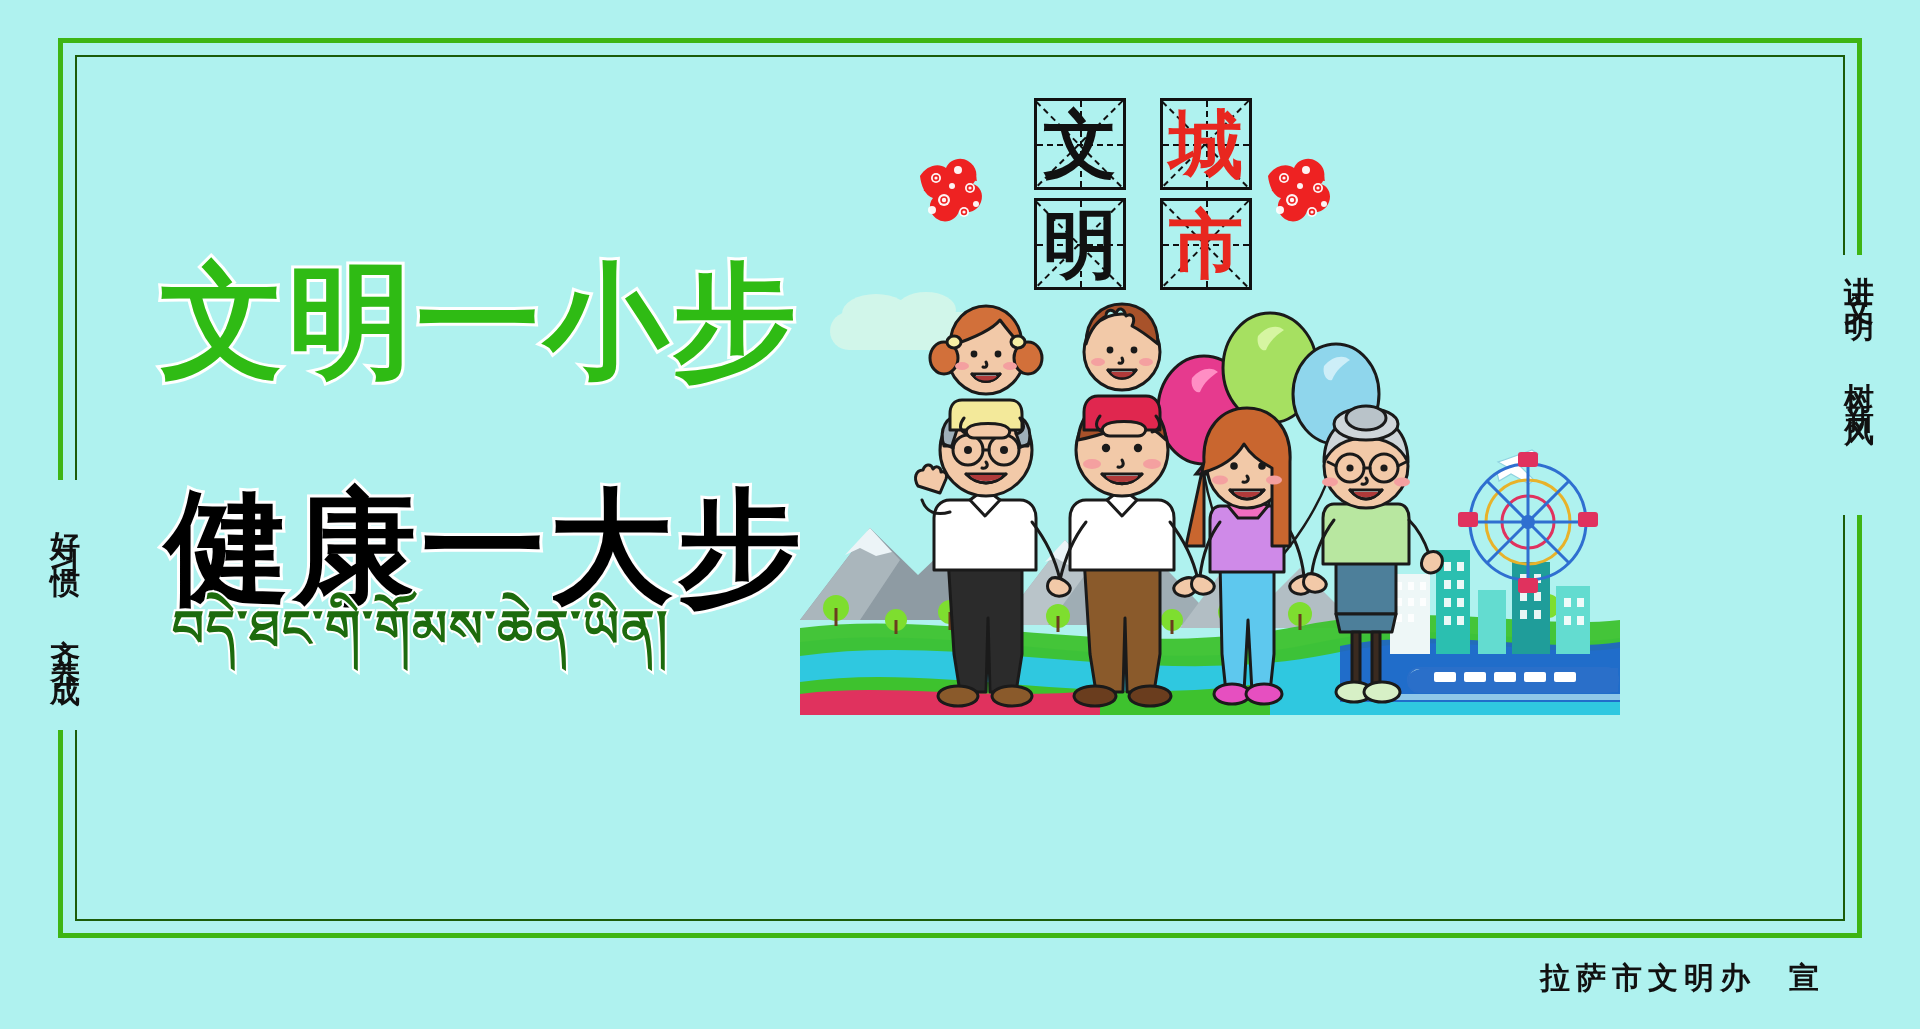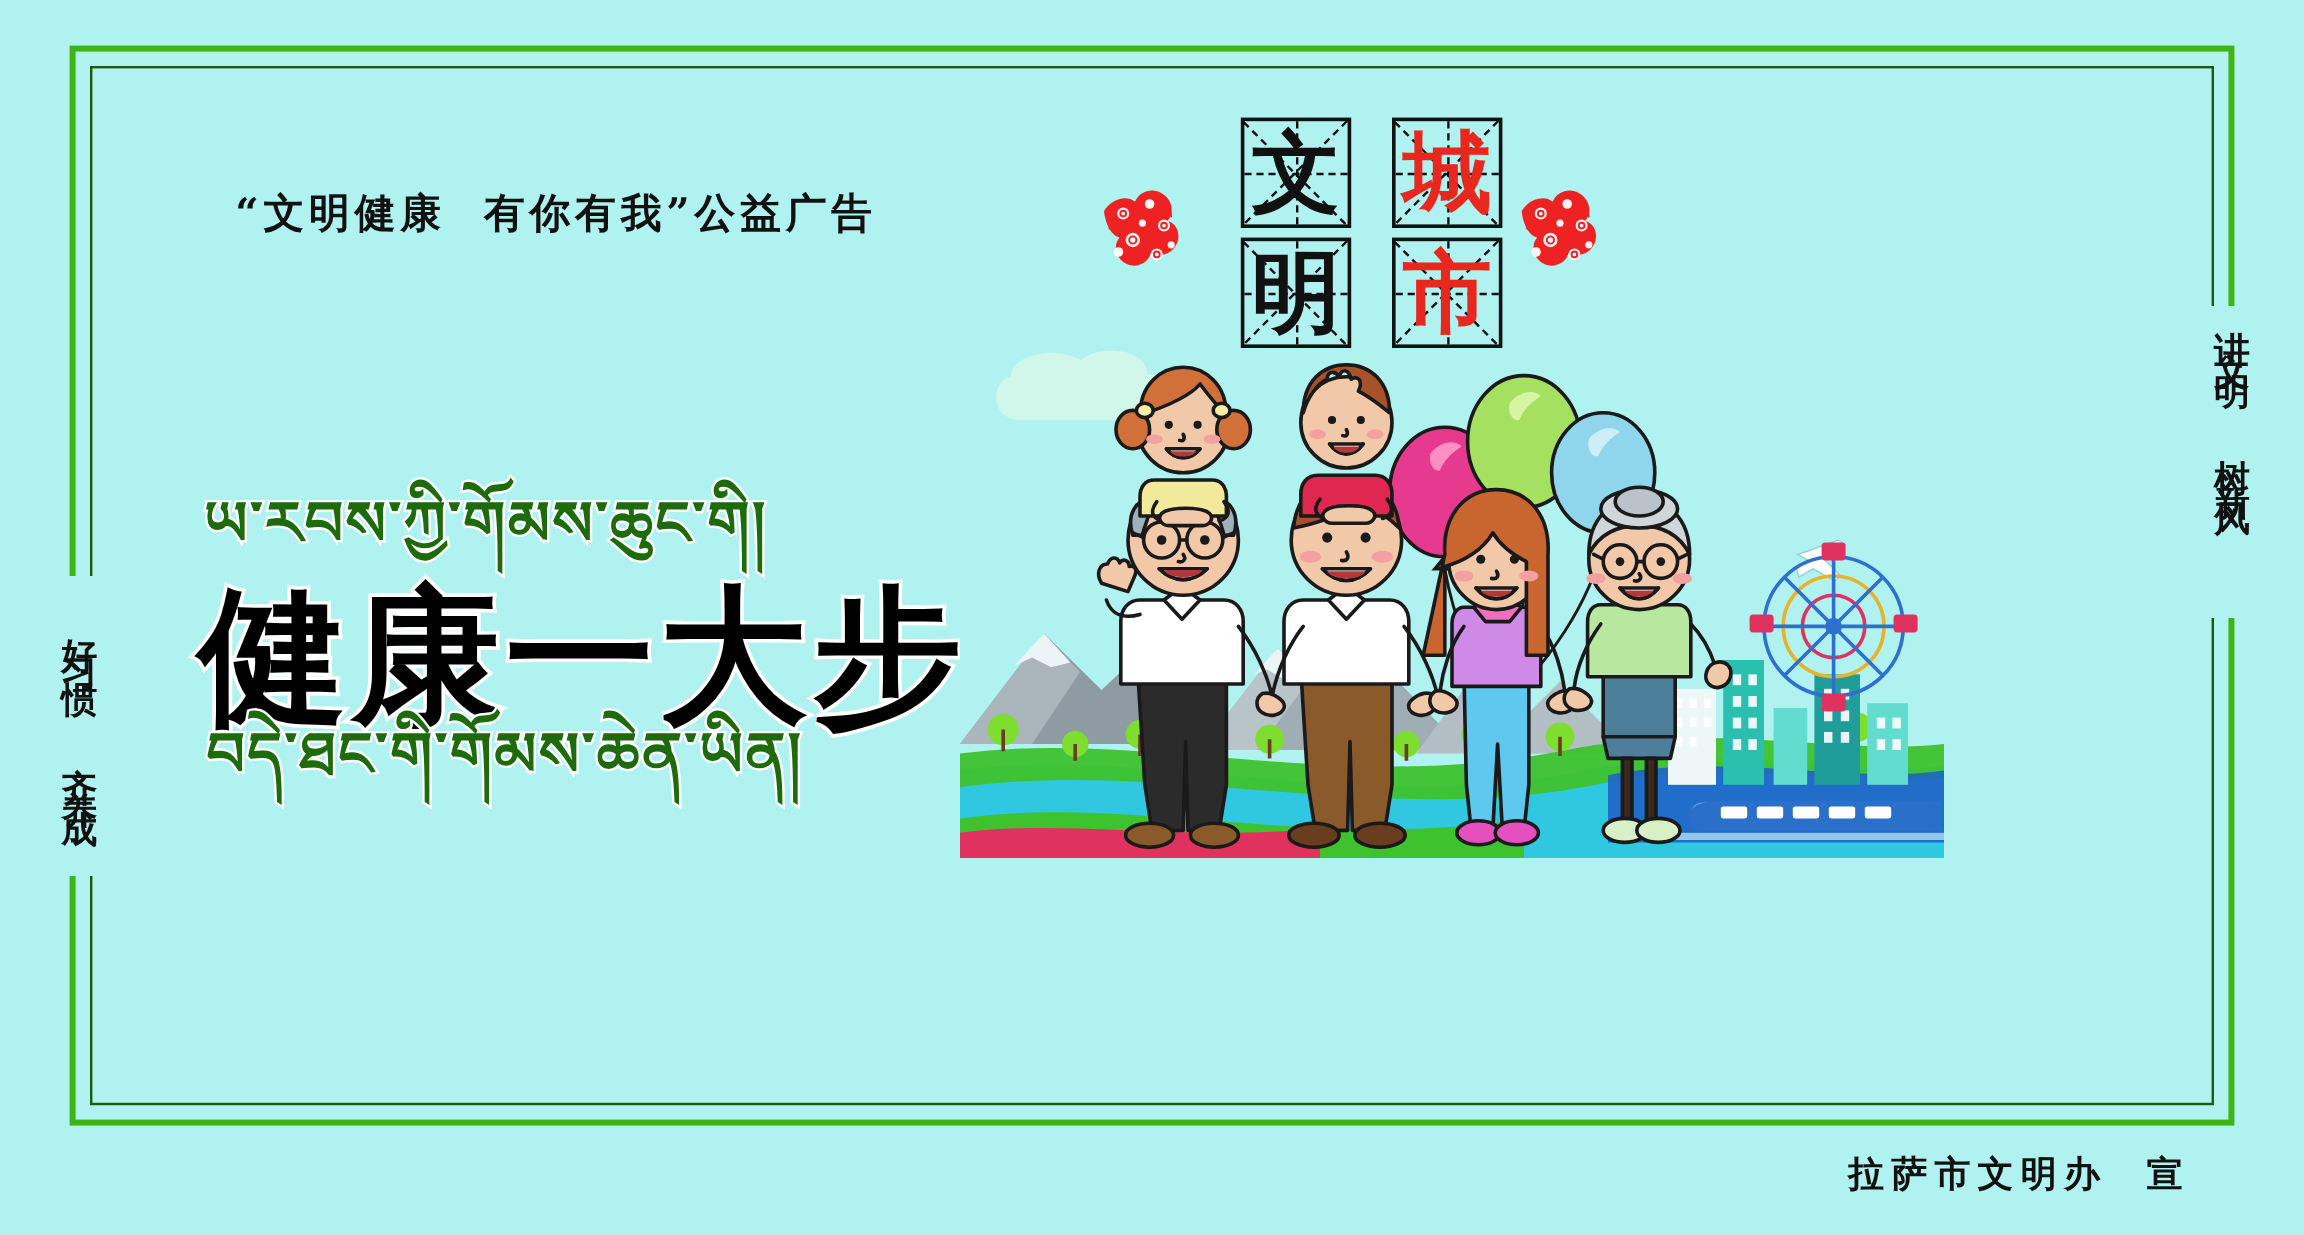--- a/index.html
+++ b/index.html
@@ -105,23 +105,22 @@
 </head>
 <body>
 
 <div class="poster">
 
   <div class="frame-outer"></div>
   <div class="frame-inner"></div>
   <div class="frame-gap gap-left"></div>
   <div class="frame-gap gap-right"></div>
 
-  <div class="subhead">“文明健康  有你有我”公益广告</div>
-
-  <div class="line-tb tb1">ཡ་རབས་ཀྱི་གོམས་ཆུང་གི།</div>
+
+  <div class="line-cn line1">文明一小步</div>
   <div class="line-cn line2">健康一大步</div>
   <div class="line-tb tb2">བདེ་ཐང་གི་གོམས་ཆེན་ཡིན།</div>
 
   <div class="vside vleft">好习惯 齐养成</div>
   <div class="vside vright">讲文明 树新风</div>
 
   <div class="seal">
 
     <span class="papercut pc-left">
       <svg viewBox="0 0 76 84" width="76" height="84">

